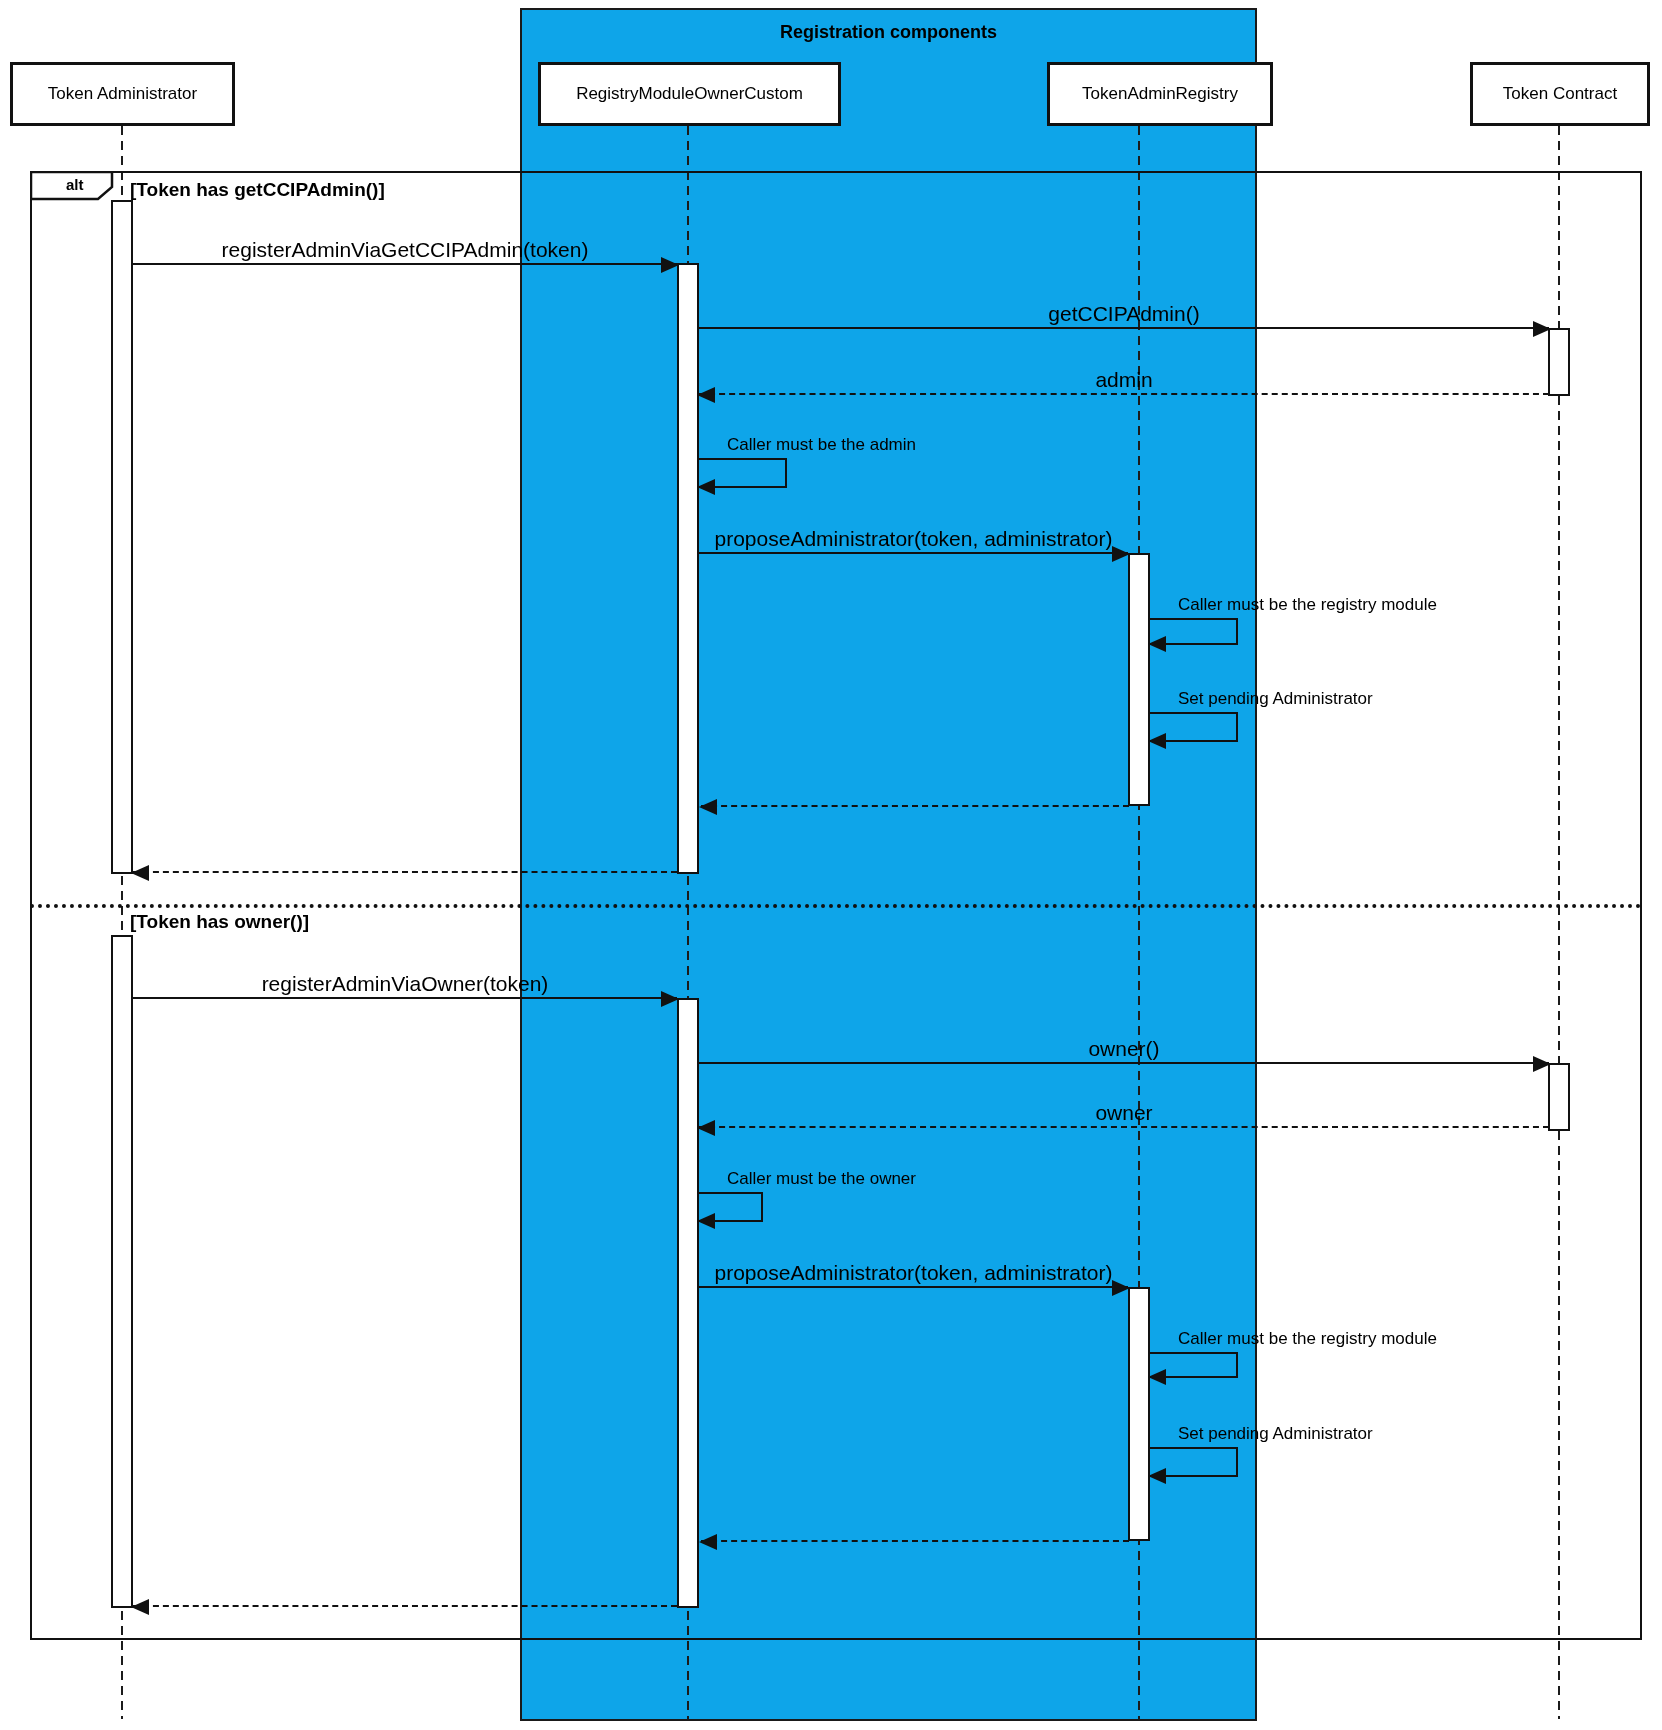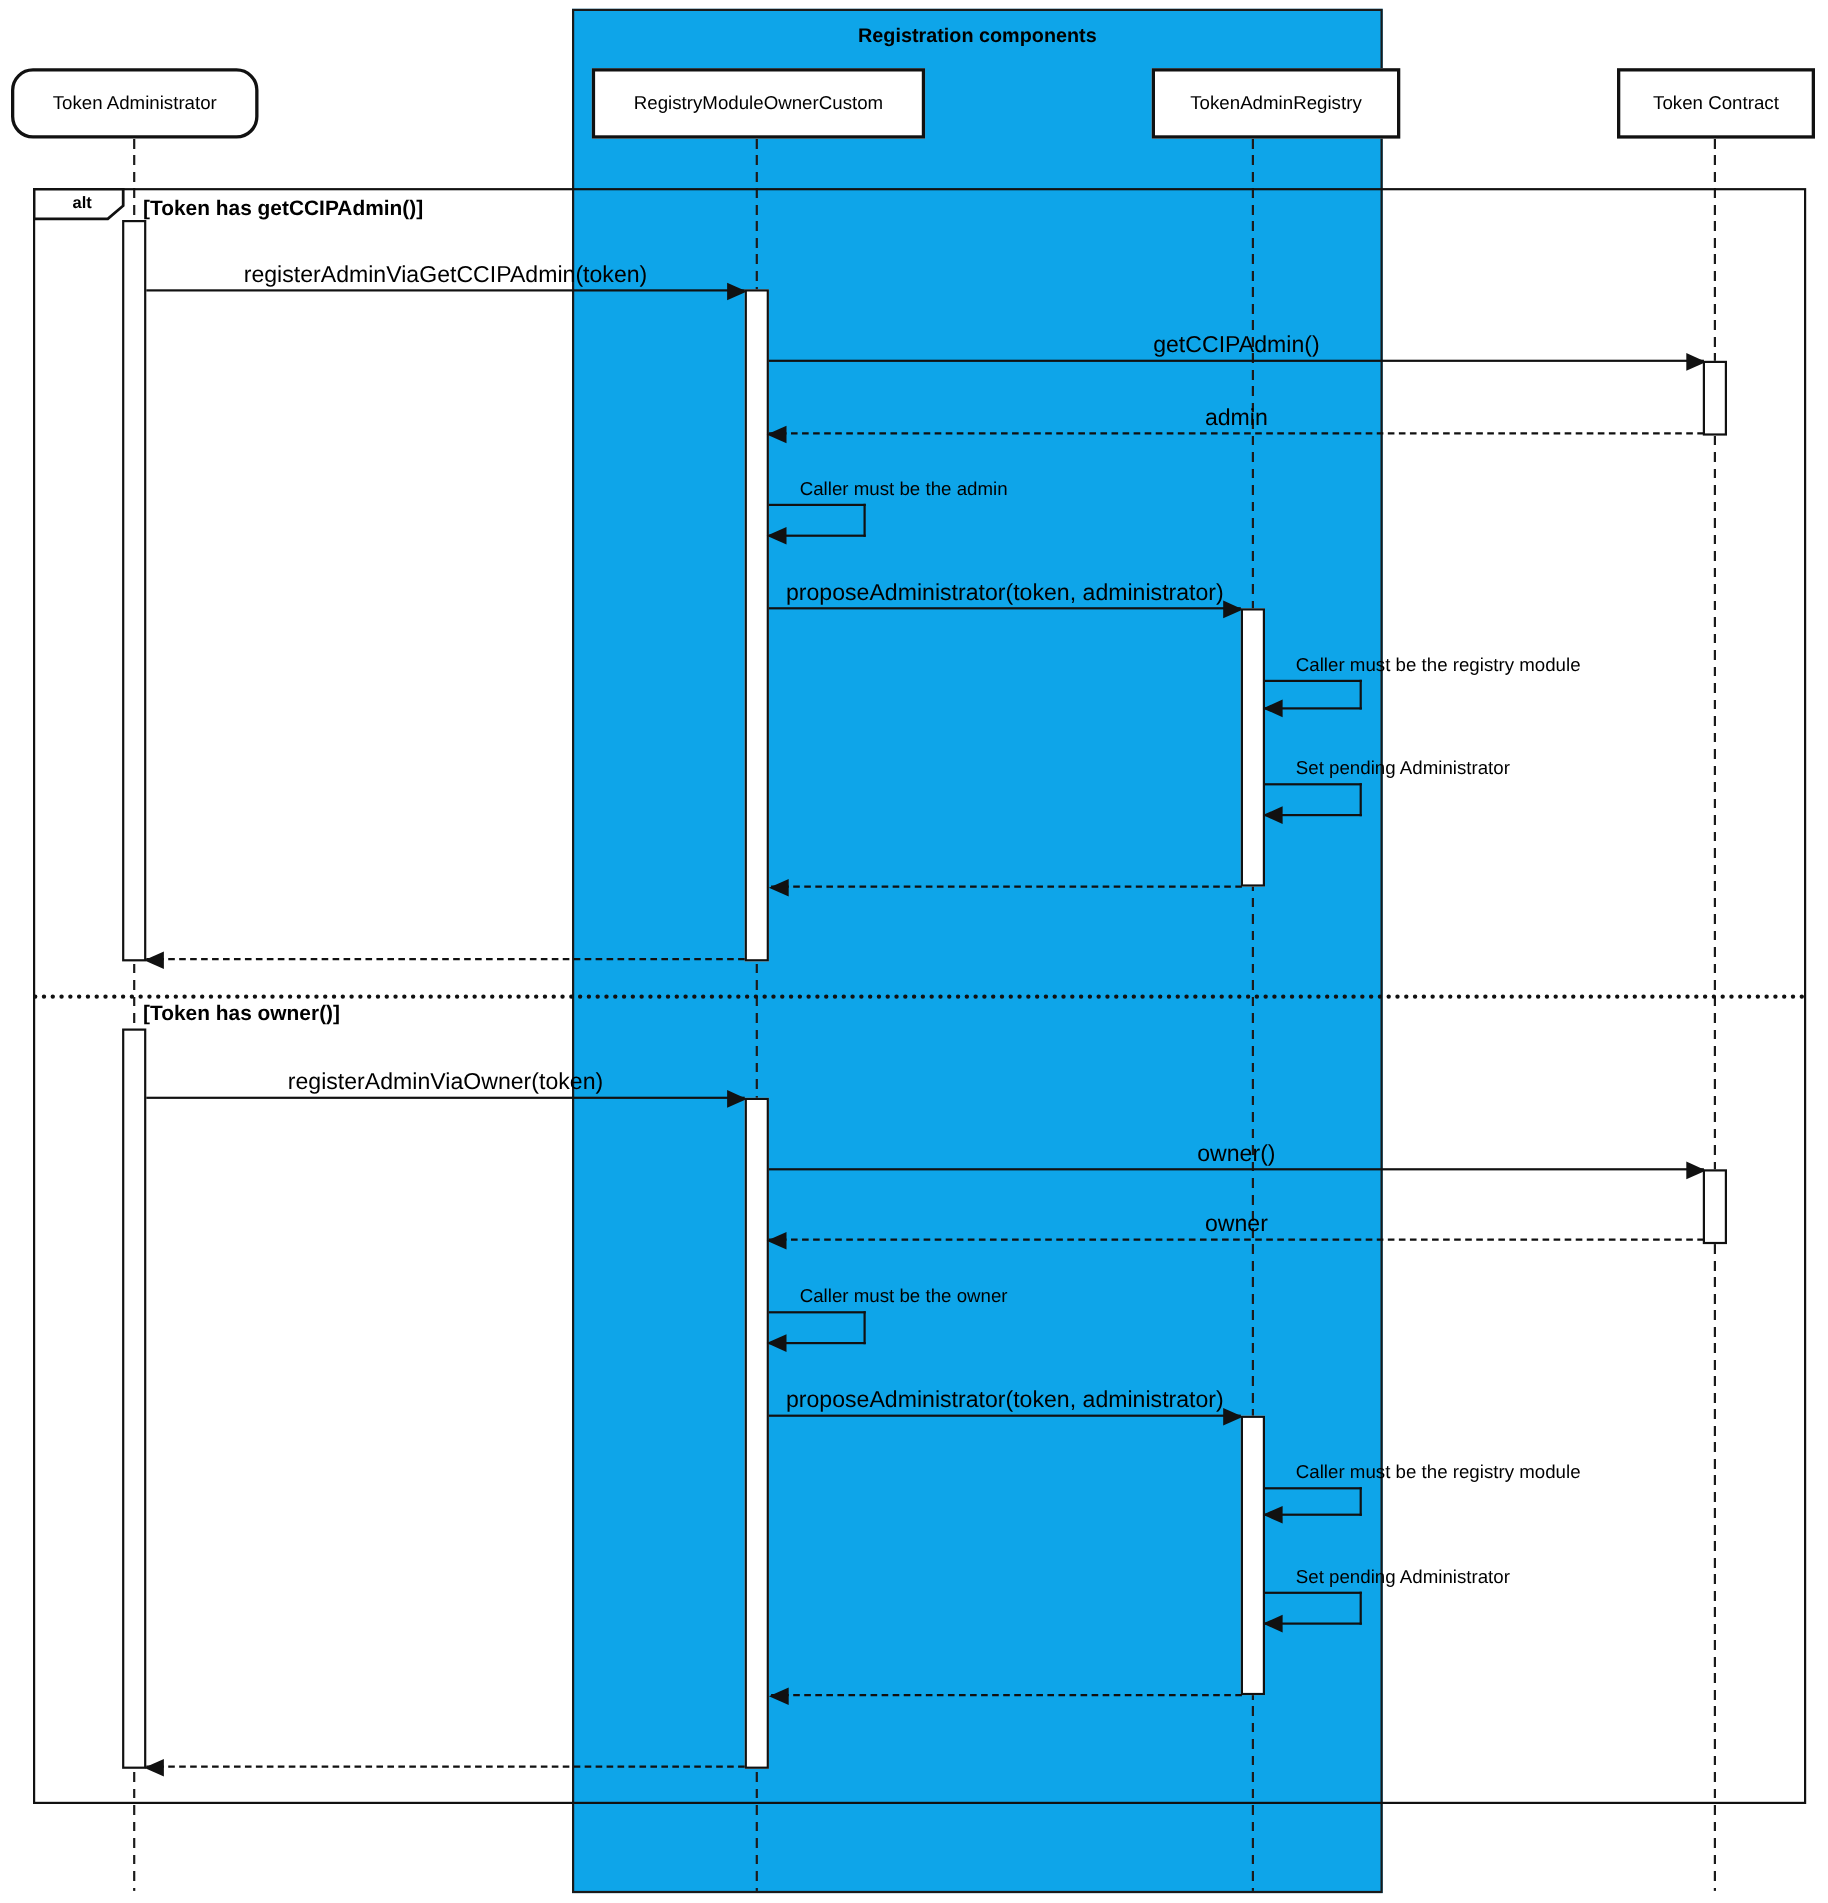--- a/index.html
+++ b/index.html
@@ -92,21 +92,21 @@
 
 <div class="blue-region" style="background-color: #0ea5e9;">
   <div class="region-title">Registration components</div>
 </div>
 
 <div class="lifeline" style="left:121px;"></div>
 <div class="lifeline" style="left:687px;"></div>
 <div class="lifeline" style="left:1138px;"></div>
 <div class="lifeline" style="left:1558px;"></div>
 
-<div class="participant" style="left:10px;   width:225px;border-radius:20px;">Token Administrator</div>
+<div class="participant" style="left:10px;   width:225px;">Token Administrator</div>
 <div class="participant" style="left:538px;  width:303px;">RegistryModuleOwnerCustom</div>
 <div class="participant" style="left:1027px; width:226px;margin-left:20px;">TokenAdminRegistry</div>
 <div class="participant" style="left:1470px; width:180px;">Token Contract</div>
 
 <div class="alt-frame"></div>
 <svg class="alt-label-shape" width="84" height="30" viewBox="0 0 84 30">
   <path d="M1,1 H82 V16 L68,28 H1 Z" fill="#ffffff" stroke="#111111" stroke-width="2.5"></path>
 </svg>
 <div class="alt-label-text">alt</div>
 <div class="guard" style="left:130px; top:179px;">[Token has getCCIPAdmin()]</div>
@@ -162,21 +162,21 @@
   <span class="ah right"></span>
 </div>
 <div class="msg solid" style="left:699px; top:1062px; width:850px;">
   <span class="lbl">owner()</span>
   <span class="ah right"></span>
 </div>
 <div class="msg dashed" style="left:699px; top:1126px; width:850px;">
   <span class="lbl">owner</span>
   <span class="ah left"></span>
 </div>
-<div class="selfmsg" style="left:699px; top:1192px; width:88px; height:30px;">
+<div class="selfmsg" style="left:699px; top:1192px; width:64px; height:30px;">
   <span class="lbl">Caller must be the owner</span>
   <span class="ah"></span>
 </div>
 <div class="msg solid" style="left:699px; top:1286px; width:429px;">
   <span class="lbl">proposeAdministrator(token, administrator)</span>
   <span class="ah right"></span>
 </div>
 <div class="selfmsg" style="left:1150px; top:1352px; width:88px; height:26px;">
   <span class="lbl">Caller must be the registry module</span>
   <span class="ah"></span>

